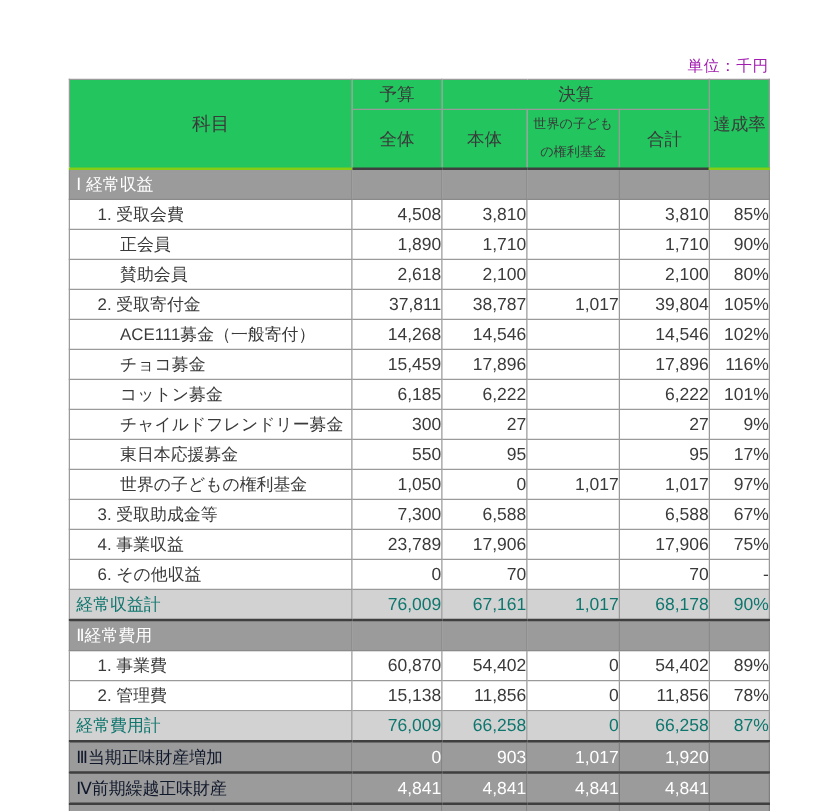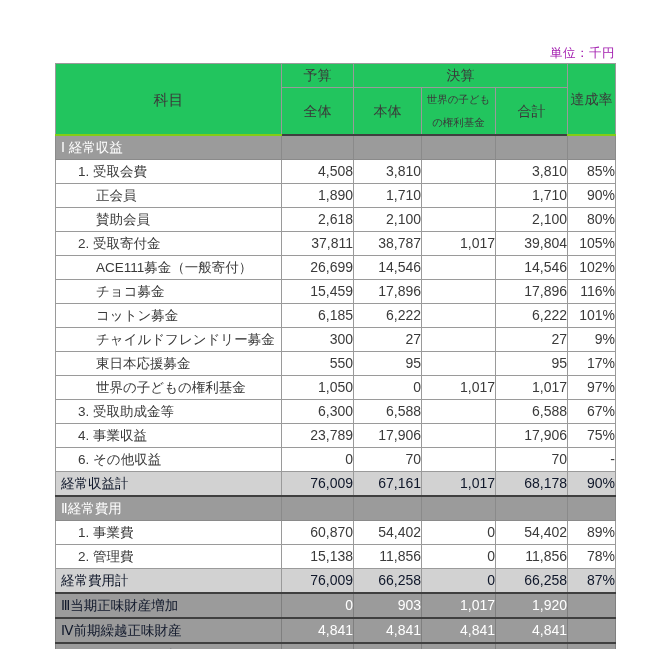--- a/index.html
+++ b/index.html
@@ -109,21 +109,21 @@
 
   tr.r-section td {
     background: #9b9b9b;
     color: #ffffff;
     border-color: #8a8a8a;
   }
   tr.r-section td.label { color: #ffffff; }
 
   tr.r-subtotal td {
     background: #d2d2d2;
-    color: #0f172a;
+    color: #0f766e;
   }
 
   tr.r-net td {
     background: #9b9b9b;
     color: #ffffff;
     border-color: #7f7f7f;
   }
   tr.r-net td.label { color: #0f172a; }
 
   
@@ -201,21 +201,21 @@
         <tr class="r-plain">
           <td class="label lvl-num">2. 受取寄付金</td>
           <td class="num">37,811</td>
           <td class="num">38,787</td>
           <td class="num">1,017</td>
           <td class="num">39,804</td>
           <td class="rate">105%</td>
         </tr>
         <tr class="r-plain">
           <td class="label lvl-sub">ACE111募金（一般寄付）</td>
-          <td class="num">26,699</td>
+          <td class="num">14,268</td>
           <td class="num">14,546</td>
           <td class="num"></td>
           <td class="num">14,546</td>
           <td class="rate">102%</td>
         </tr>
         <tr class="r-plain">
           <td class="label lvl-sub">チョコ募金</td>
           <td class="num">15,459</td>
           <td class="num">17,896</td>
           <td class="num"></td>
@@ -249,21 +249,21 @@
         <tr class="r-plain">
           <td class="label lvl-sub">世界の子どもの権利基金</td>
           <td class="num">1,050</td>
           <td class="num">0</td>
           <td class="num">1,017</td>
           <td class="num">1,017</td>
           <td class="rate">97%</td>
         </tr>
         <tr class="r-plain">
           <td class="label lvl-num">3. 受取助成金等</td>
-          <td class="num">6,300</td>
+          <td class="num">7,300</td>
           <td class="num">6,588</td>
           <td class="num"></td>
           <td class="num">6,588</td>
           <td class="rate">67%</td>
         </tr>
         <tr class="r-plain">
           <td class="label lvl-num">4. 事業収益</td>
           <td class="num">23,789</td>
           <td class="num">17,906</td>
           <td class="num"></td>

